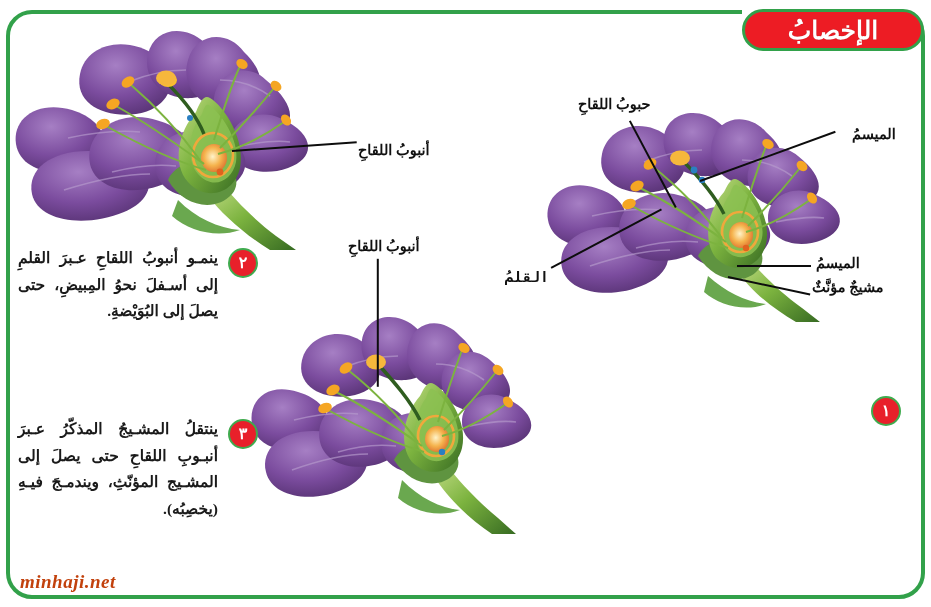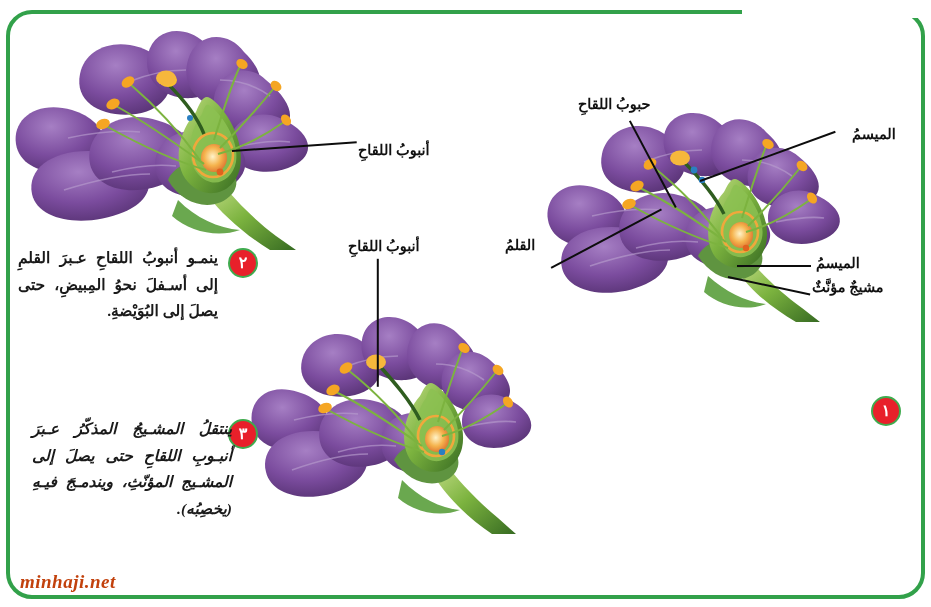--- a/index.html
+++ b/index.html
@@ -322,34 +322,35 @@
   <div class="leader" style="left:728px;top:276px;width:84px;transform:rotate(12deg);"></div>
 
   <div class="leader" style="left:378px;top:258px;width:128px;transform:rotate(90deg);transform-origin:0 50%;"></div>
 
   <div class="callout" style="left:358px;top:142px;">أنبوبُ اللقاحِ</div>
 
   <div class="callout" style="left:578px;top:96px;">حبوبُ اللقاحِ</div>
 
   <div class="callout" style="left:852px;top:126px;">الميسمُ</div>
 
-  <div class="callout" style="left:505px;top:237px;">القلمُ</div>
+  <div class="callout" style="left:505px;top:270px;font-family:Liberation Mono, monospace;">القلمُ</div>
 
   <div class="callout" style="left:816px;top:255px;">الميسمُ</div>
 
   <div class="callout" style="left:812px;top:279px;">مشيجٌ مؤنَّثٌ</div>
 
   <div class="callout" style="left:348px;top:238px;">أنبوبُ اللقاحِ</div>
 
   <div class="step-badge" style="left:871px;top:396px;">١</div>
 
   <div class="step-badge" style="left:228px;top:248px;">٢</div>
   <div class="step-text" style="left:18px;top:245px;width:200px;">ينمـو أنبوبُ اللقاحِ عـبرَ القلمِ إلى أسـفلَ نحوُ المِبيضِ، حتى يصلَ إلى البُوَيْضةِ.</div>
 
   <div class="step-badge" style="left:228px;top:419px;">٣</div>
-  <div class="step-text" style="left:32px;top:416px;width:200px;font-style:italic;">ينتقلُ المشـيجُ المذكّرُ عـبرَ أنبـوبِ اللقاحِ حتى يصلَ إلى المشـيج المؤنّثِ، ويندمـجَ فيـهِ (يخصِبُه).</div>
+  <div class="step-text" style="left:18px;top:416px;width:200px;">ينتقلُ المشـيجُ المذكّرُ عـبرَ أنبـوبِ اللقاحِ حتى يصلَ إلى المشـيج المؤنّثِ، ويندمـجَ فيـهِ (يخصِبُه).</div>
 
   <div class="frame"></div>
   <div class="frame-mask"></div>
+  <div class="title-badge">الإخصابُ</div>
 
   <div class="watermark">minhaji.net</div>
 
 </div>
 
 </body></html>

